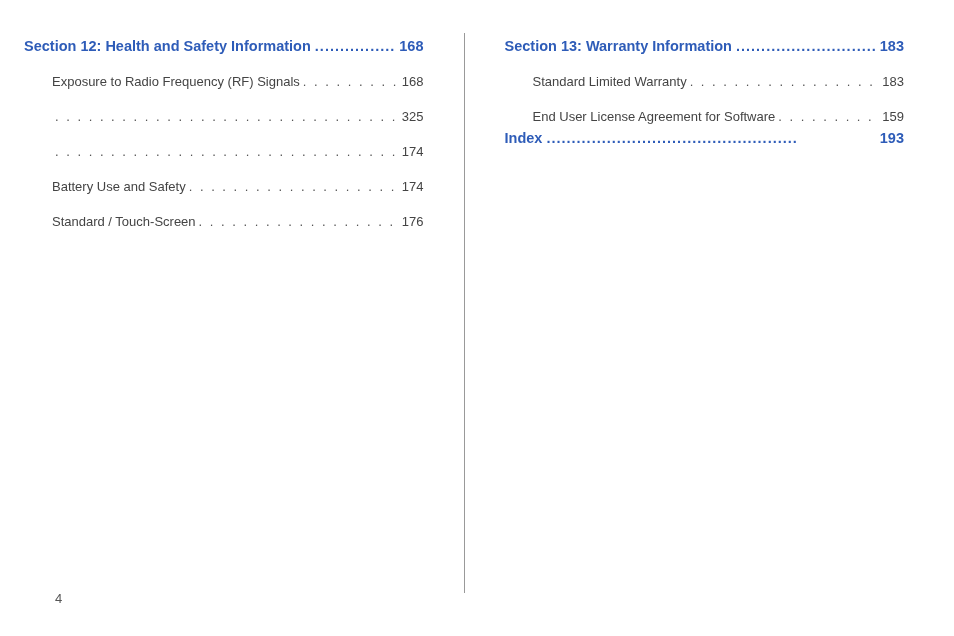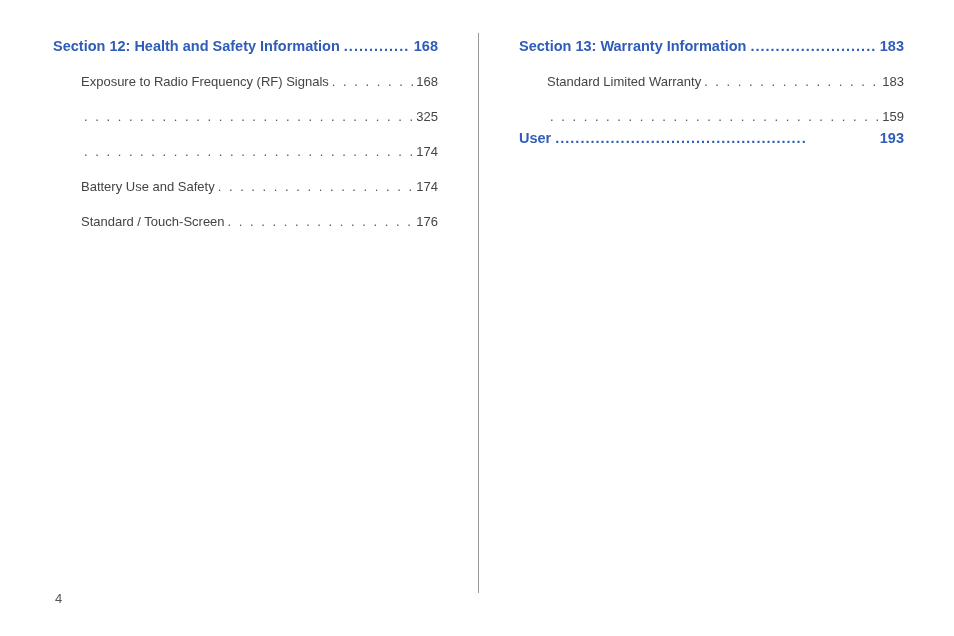--- a/index.html
+++ b/index.html
@@ -5,21 +5,21 @@
     * { margin: 0; padding: 0; box-sizing: border-box; }
     body {
       width: 954px;
       height: 636px;
       background: #ffffff;
       font-family: Arial, Helvetica, sans-serif;
       position: relative;
     }
     .page {
       display: flex;
-      padding: 38px 50px 0 53px;
+      padding: 38px 50px 0 24px;
       gap: 40px;
     }
     .column {
       flex: 1;
       min-width: 0;
     }
     .divider {
       width: 1px;
       background: #999;
       height: 560px;
@@ -120,24 +120,25 @@
       <span class="title">Section 13:  Warranty Information </span>
       <span class="leader">..................................................</span>
       <span class="page-num">183</span>
     </div>
     <div class="toc-entry">
       <span class="title">Standard Limited Warranty</span>
       <span class="leader">. . . . . . . . . . . . . . . . . . . . . . . . . . . . . . . . . . . . . . . . . . . . . . . . . . . . . . . . . . . .</span>
       <span class="page-num">183</span>
     </div>
     <div class="toc-entry">
+      <span class="title">End User License Agreement for Software </span>
       <span class="leader">. . . . . . . . . . . . . . . . . . . . . . . . . . . . . . . . . . . . . . . . . . . . . . . . . . . . . . . . . . . .</span>
       <span class="page-num">159</span>
     </div>
     <div class="section-header">
-      <span class="title">User </span>
+      <span class="title">Index </span>
       <span class="leader">..................................................</span>
       <span class="page-num">193</span>
     </div>
   </div>
 </div>
 
 <div class="page-number">4</div>
 
 </body></html>

